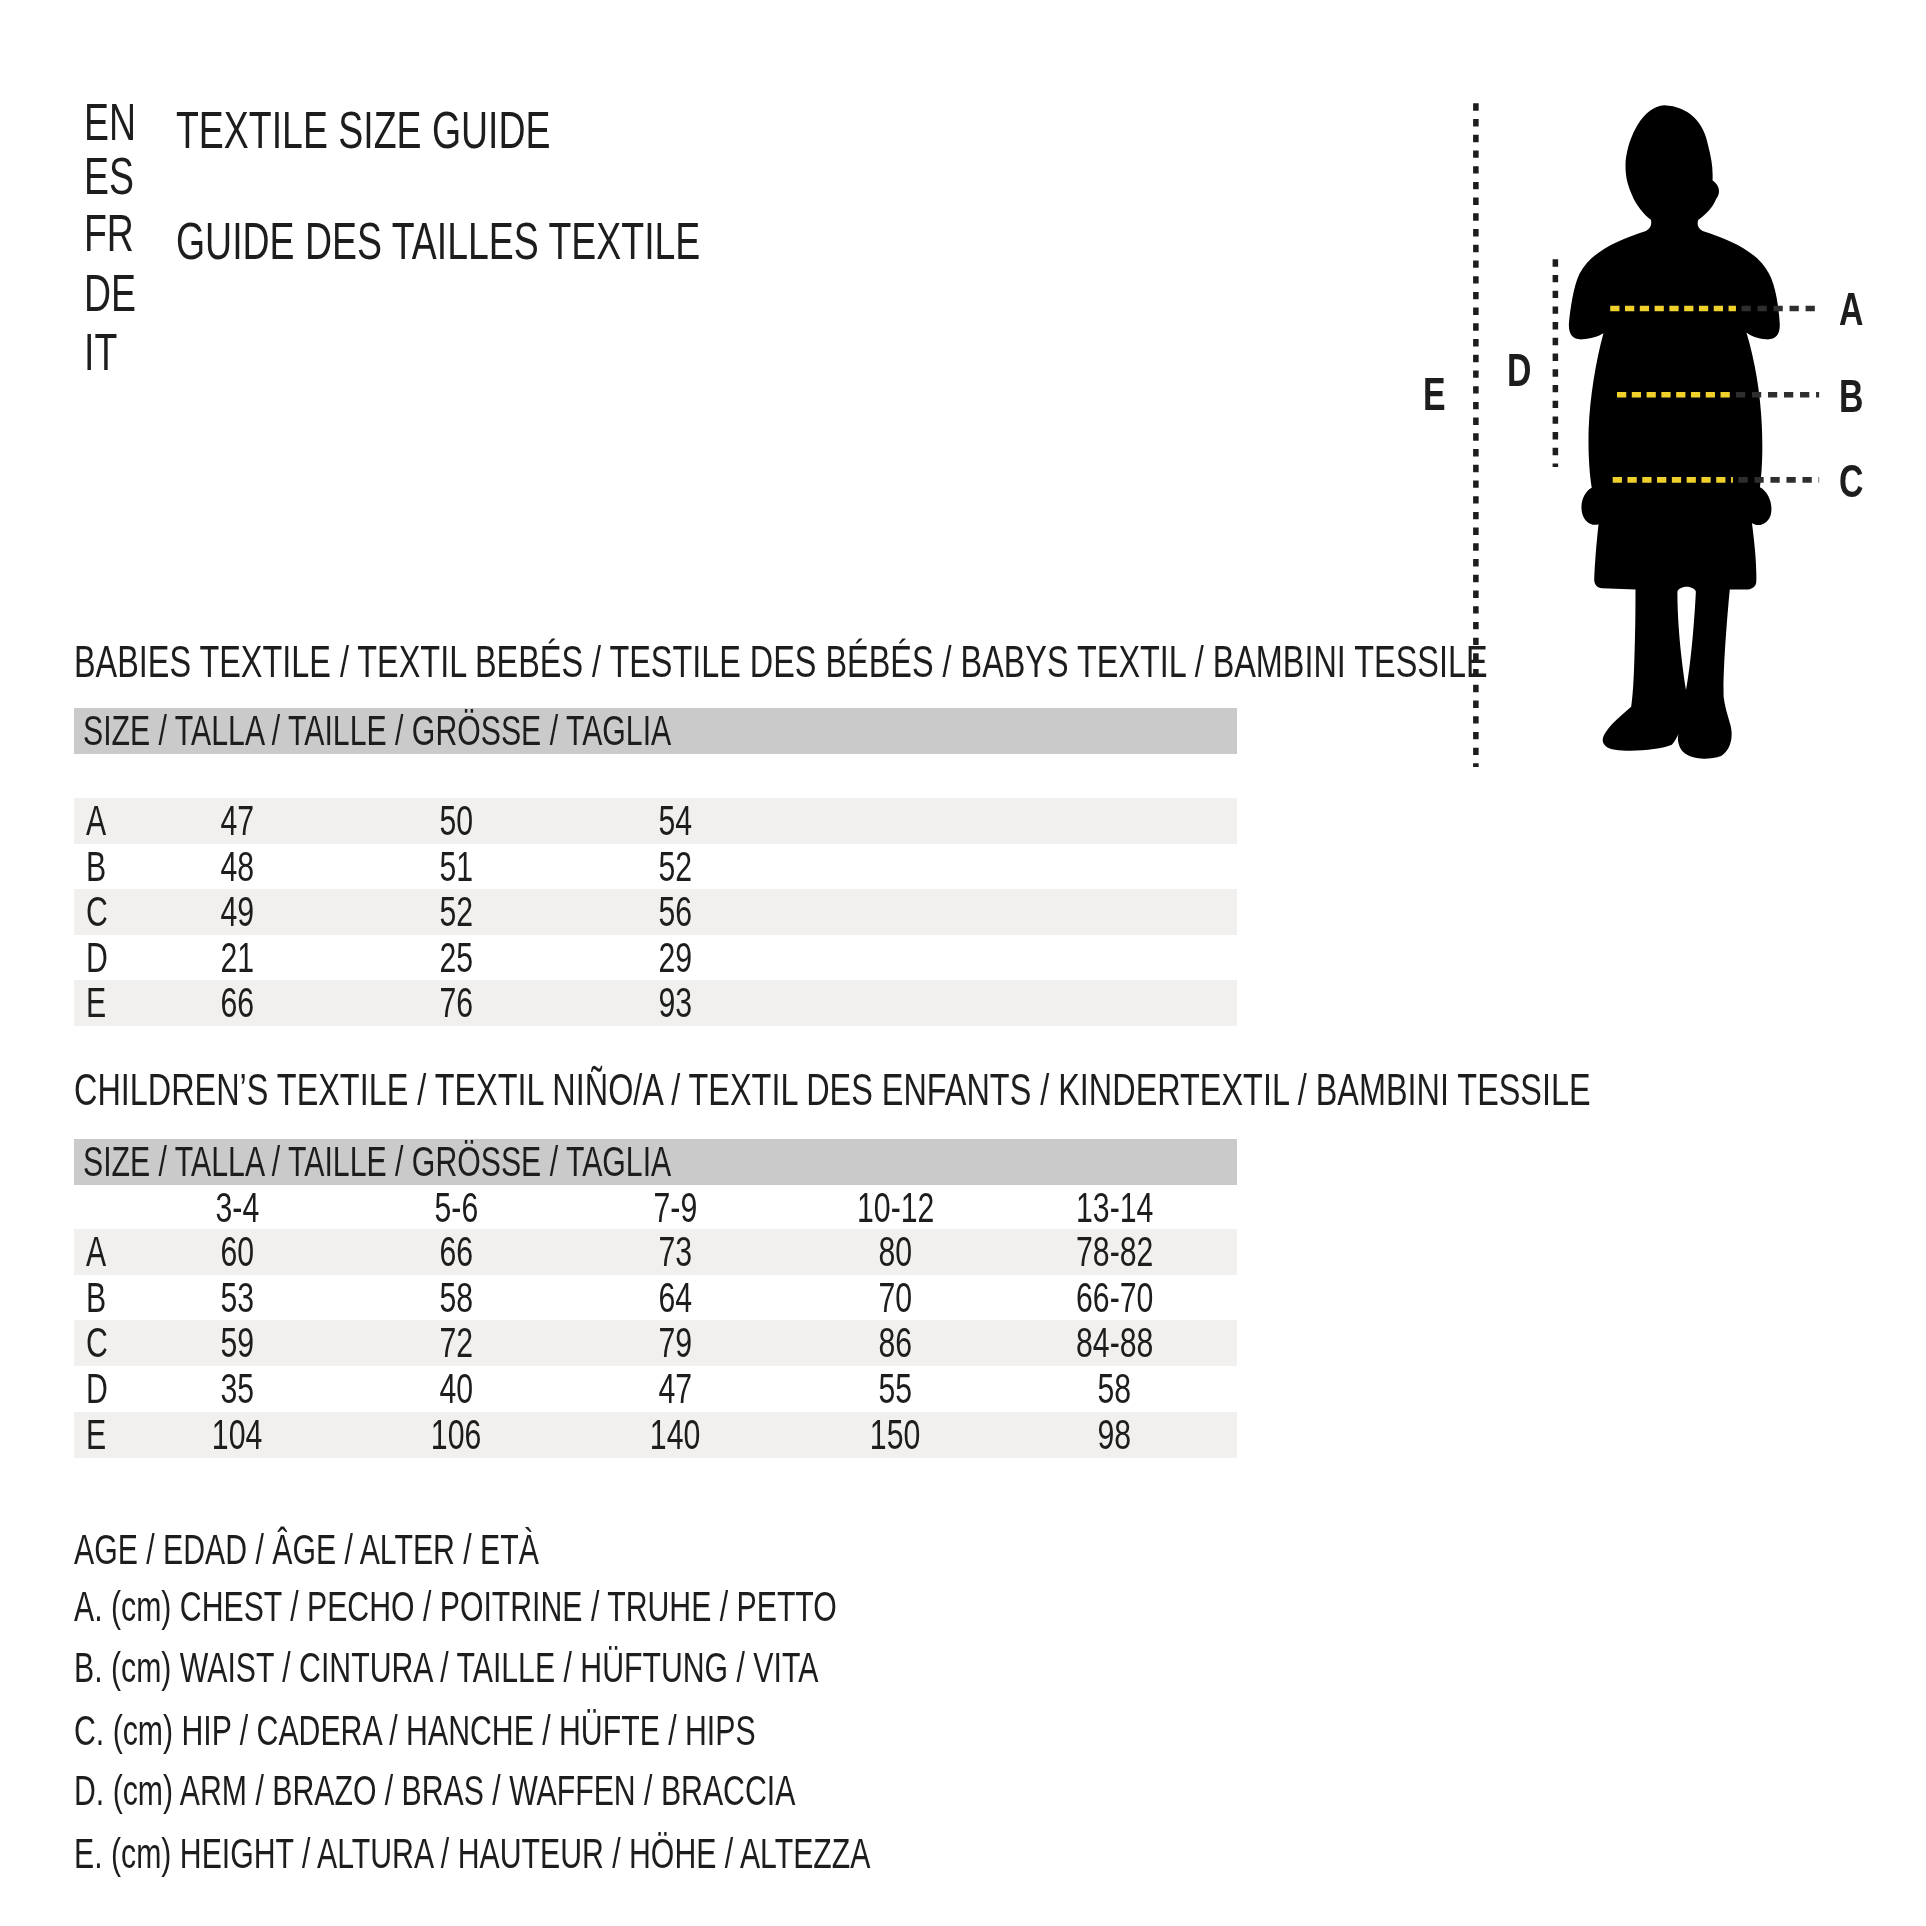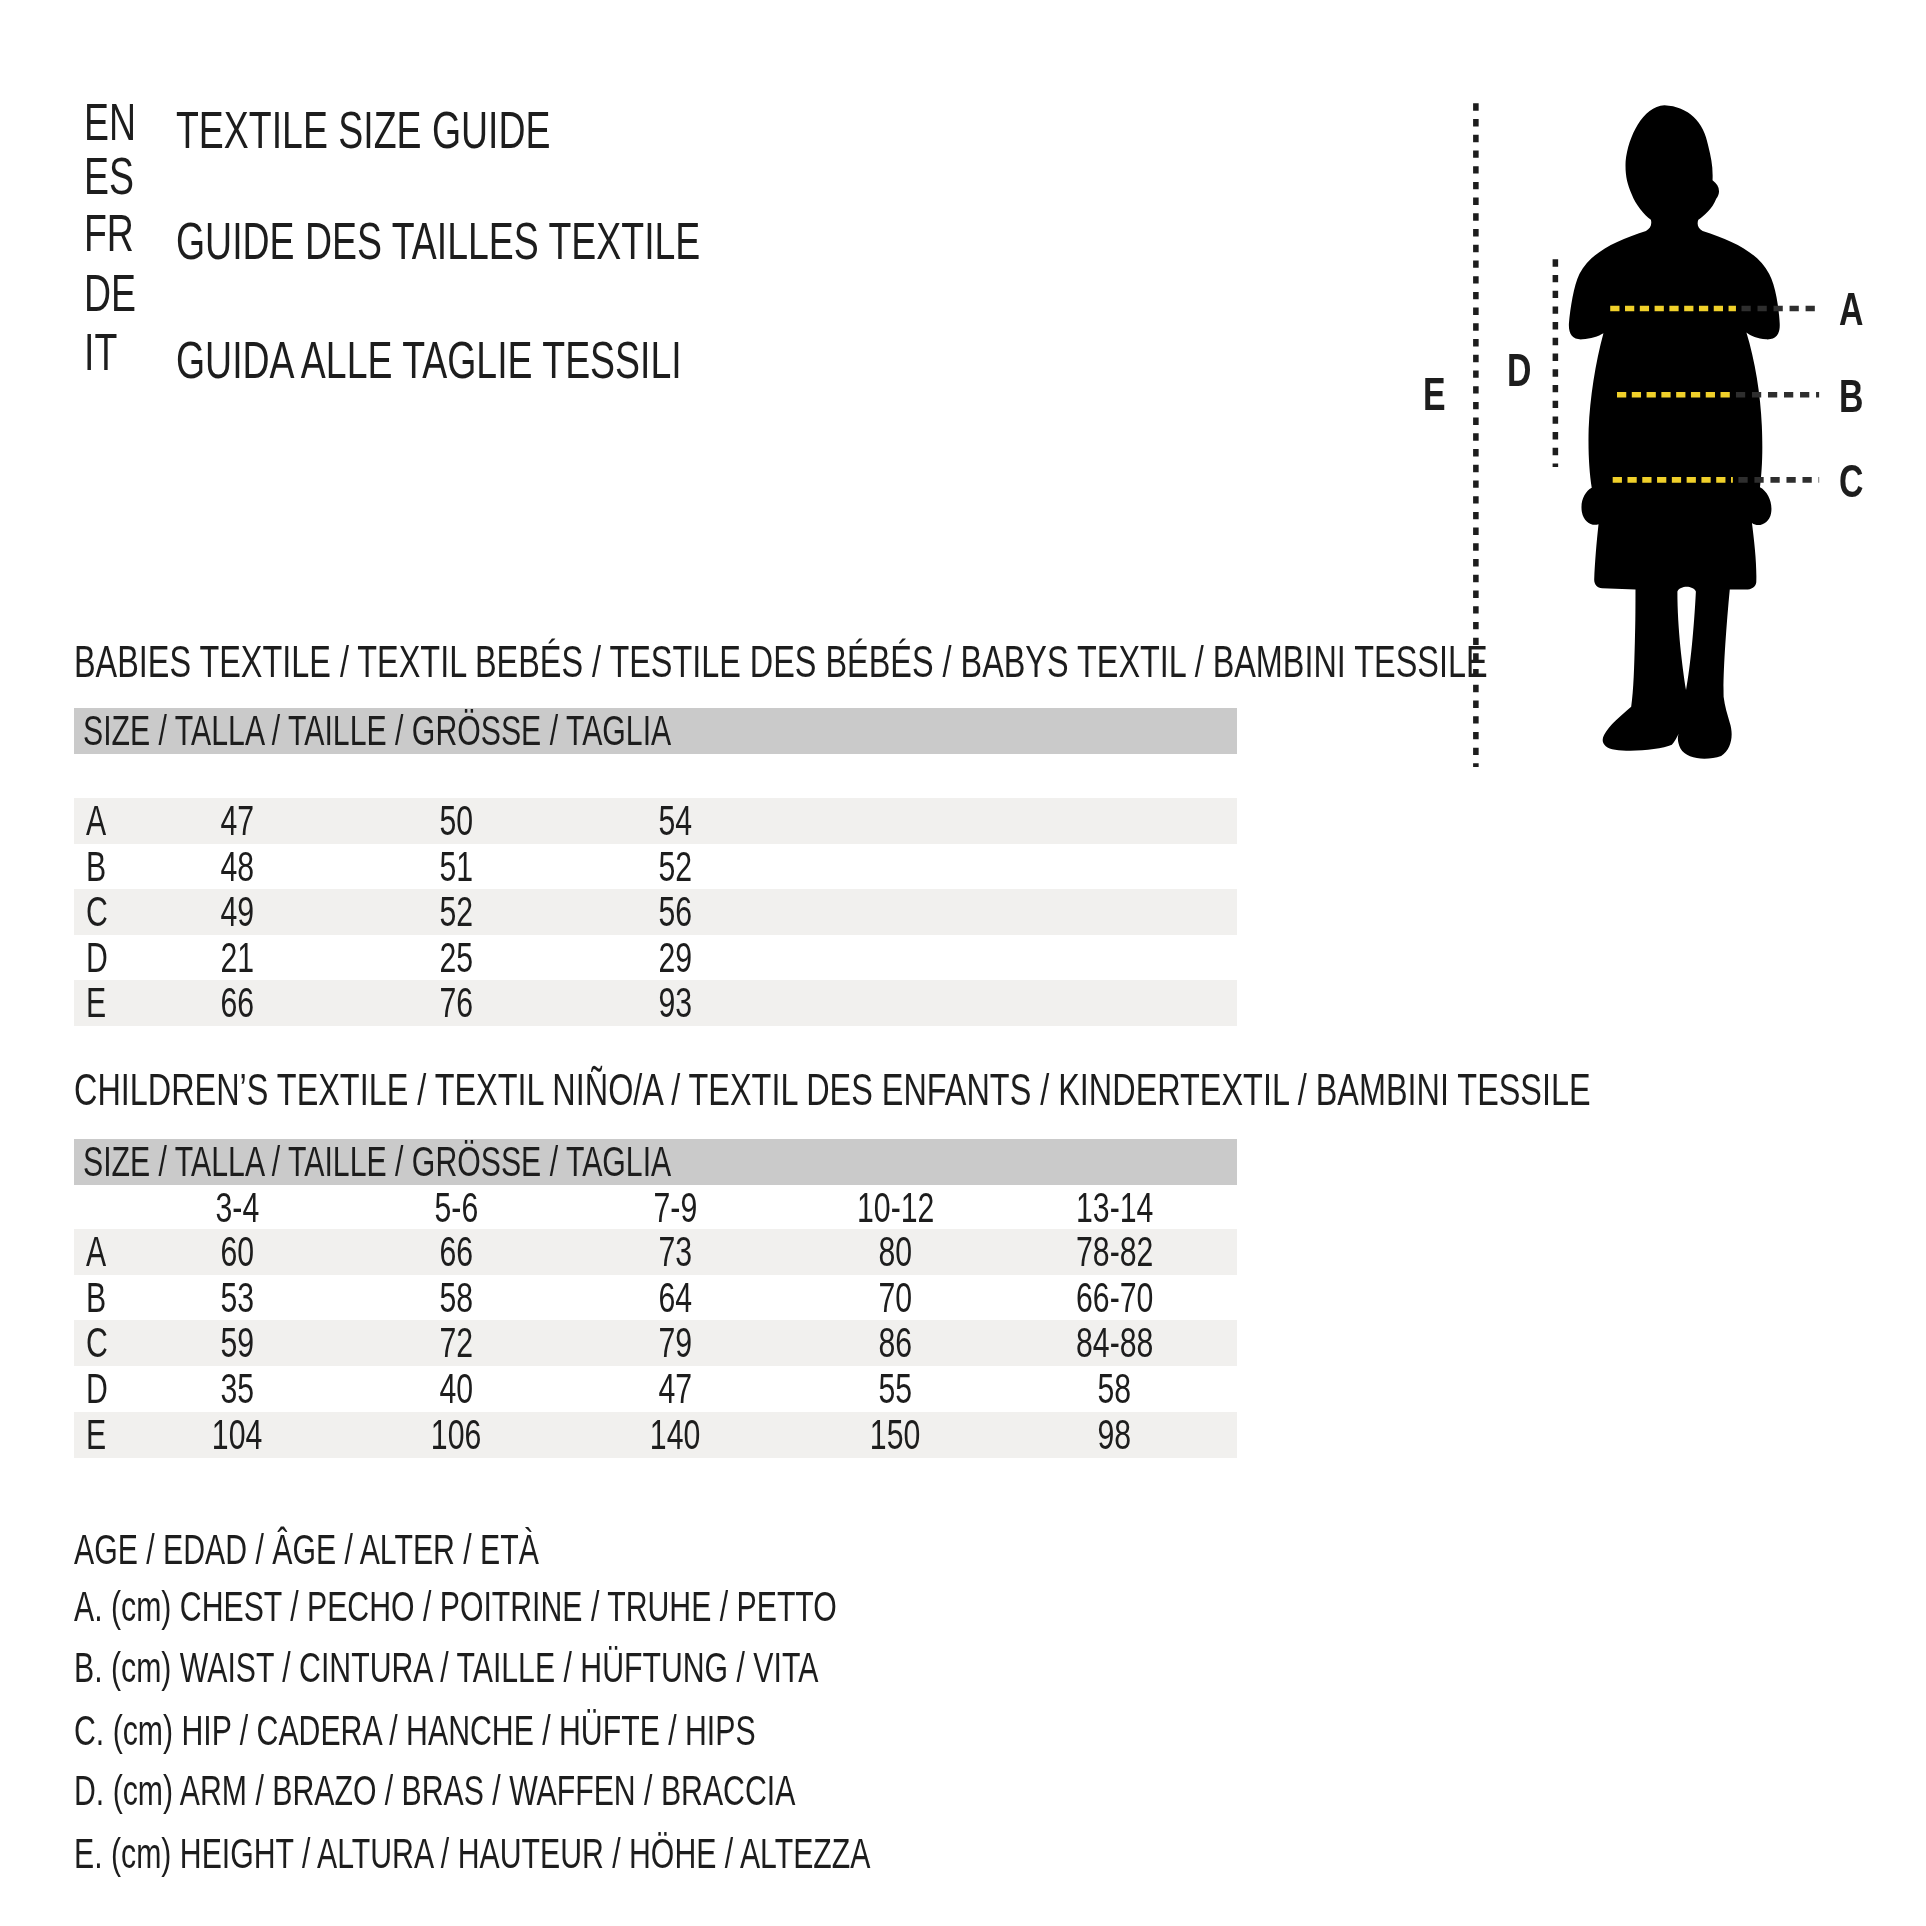--- a/index.html
+++ b/index.html
@@ -71,21 +71,20 @@
   </div>
   <div class="lang-row" style="top:204px">
     <span class="lang-code"><span class="cx">FR</span></span>
     <span class="lang-title"><span class="cx">GUIDE DES TAILLES TEXTILE</span></span>
   </div>
   <div class="lang-row" style="top:264px">
     <span class="lang-code"><span class="cx">DE</span></span>
   </div>
   <div class="lang-row" style="top:323px">
     <span class="lang-code"><span class="cx">IT</span></span>
-    <span class="lang-title"><span class="cx">GUIDA ALLE TAGLIE TESSILI</span></span>
   </div>
 </section>
 
 <section>
   <svg class="abs" style="left:1405px; top:86px;" width="530" height="715" viewBox="2280 140 860 1160">
 
     <path fill="var(--silhouette,#000)" fill-rule="evenodd" d="
       M 2701 171
       C 2740 173 2765 198 2772 237
       C 2777 257 2780 272 2779 293

